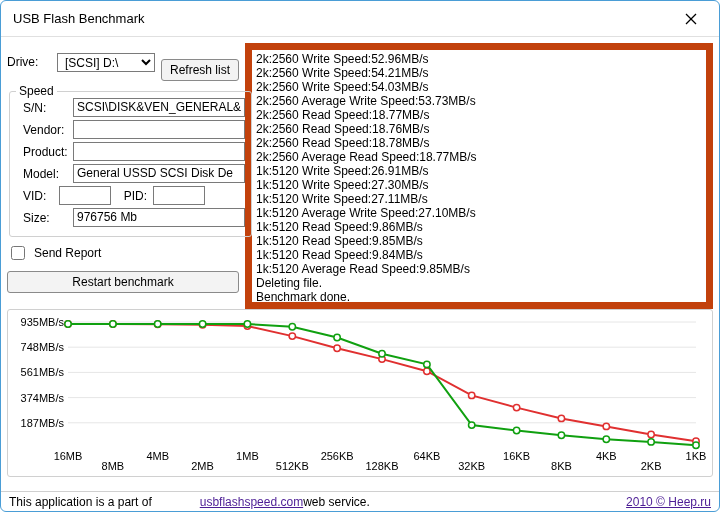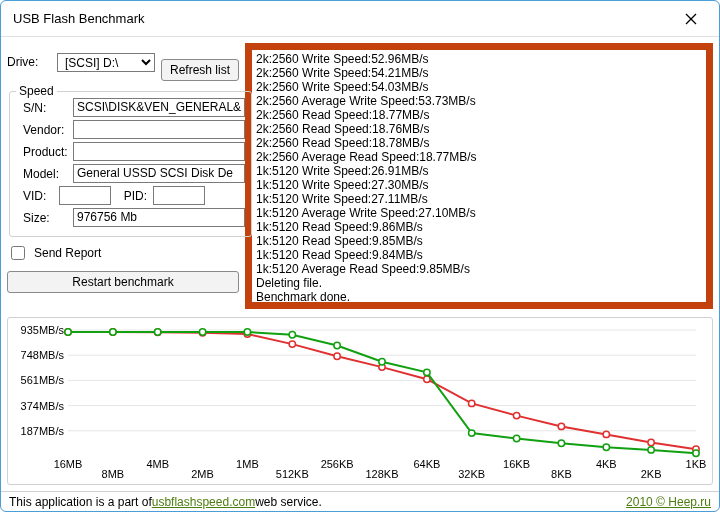--- a/index.html
+++ b/index.html
@@ -37,21 +37,20 @@
     font-size: 14px;
     color: #333;
     cursor: pointer;
   }
   .content {
     flex: 1;
     display: flex;
     flex-direction: column;
     padding: 6px;
     gap: 0;
-    justify-content: space-between;
   }
   .top-row { display: flex; gap: 6px; height: 266px; }
   .left-col { width: 232px; display: flex; flex-direction: column; gap: 4px; }
   .row { display: flex; align-items: center; gap: 6px; }
   .label { width: 44px; text-align: left; }
   select, input[type=text], .txt {
     border: 1px solid #7a7a7a;
     background: #fff;
     font: inherit;
     padding: 1px 3px;
@@ -110,21 +109,21 @@
   .chart-svg { width: 100%; height: 100%; display: block; }
   .footer {
     height: 20px;
     border-top: 1px solid #d0d0d0;
     display: flex;
     align-items: center;
     padding: 0 8px;
     font-size: 12px;
   }
   .footer .spacer { flex: 1; }
-  .footer a { color: #4d7c0f; text-decoration: underline; cursor: pointer; }
+  .footer a { color: #4c1d95; text-decoration: underline; cursor: pointer; padding-left: 48px; }
   .axis-text { font-size: 11px; fill: #000; }
   .grid { stroke: #e6e6e6; stroke-width: 1; }
   .series-r { stroke: #e03030; stroke-width: 2; fill: none; }
   .series-g { stroke: #10a010; stroke-width: 2; fill: none; }
   .pt-r { fill: #fff; stroke: #e03030; stroke-width: 1.5; }
   .pt-g { fill: #fff; stroke: #10a010; stroke-width: 1.5; }
 </style>
 </head>
 <body>
 

